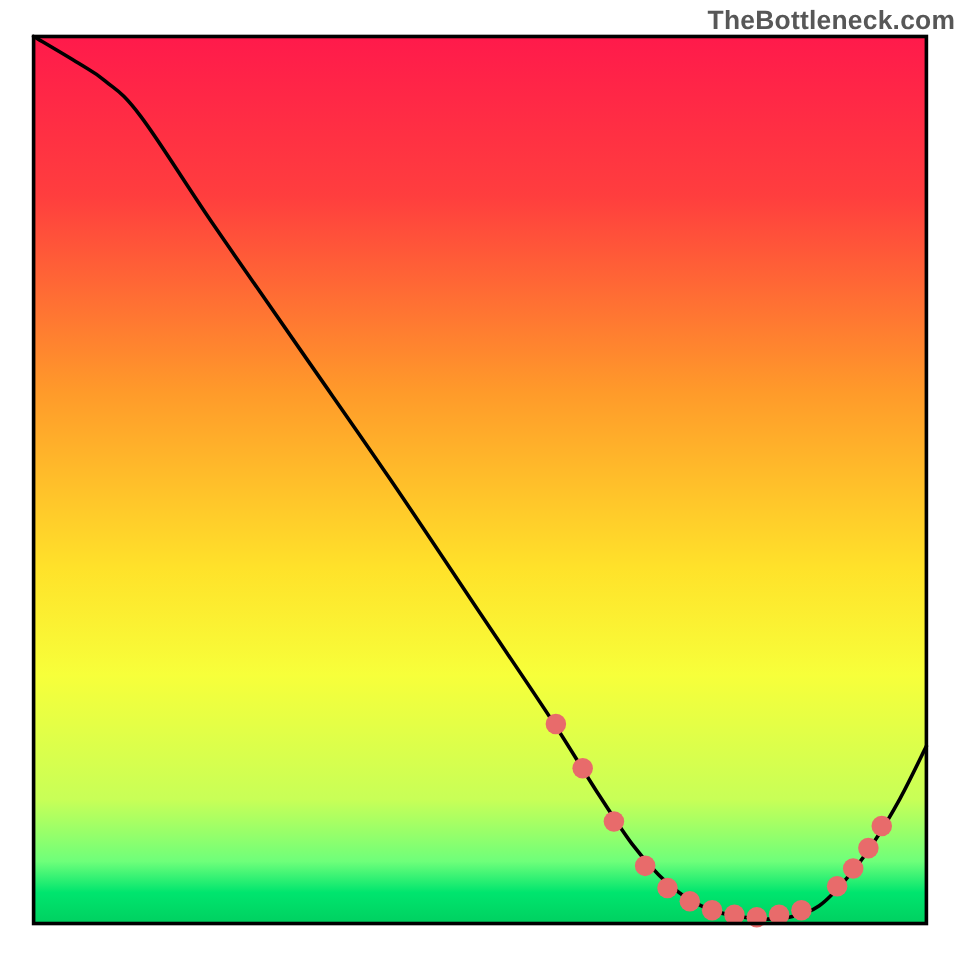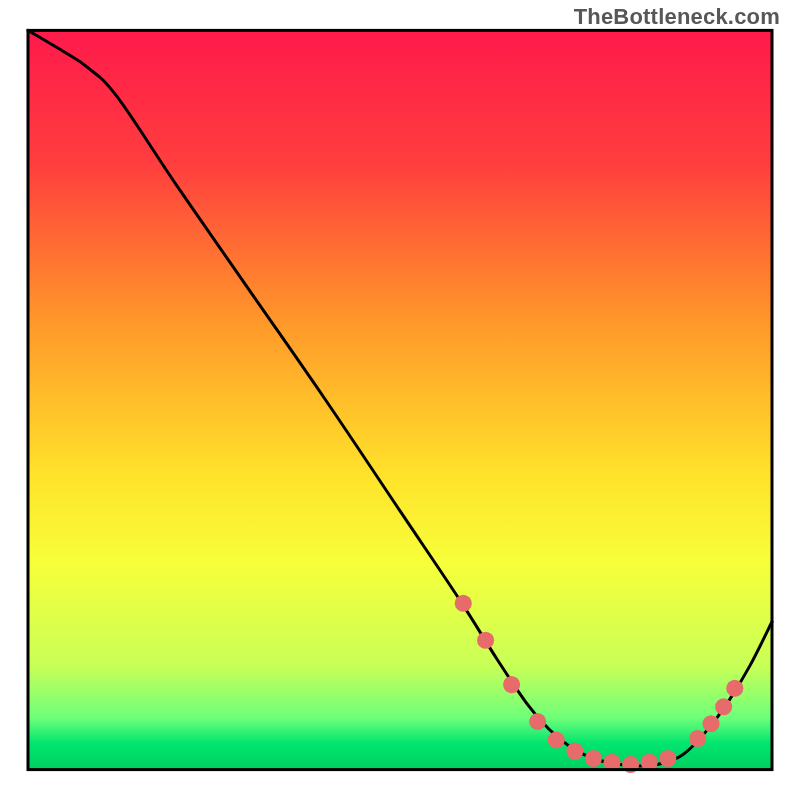--- a/index.html
+++ b/index.html
@@ -12,21 +12,21 @@
     font-family: Arial, Helvetica, sans-serif;
   }
   .chart-wrap {
     position: relative;
     width: 800px;
     height: 800px;
   }
   .watermark {
     position: absolute;
     top: 4px;
-    right: 20px;
+    right: 4px;
     font-size: 22px;
     font-weight: 600;
     color: #575757;
     letter-spacing: 0.2px;
     z-index: 10;
   }
   svg.chart {
     position: absolute;
     top: 0;
     left: 0;

